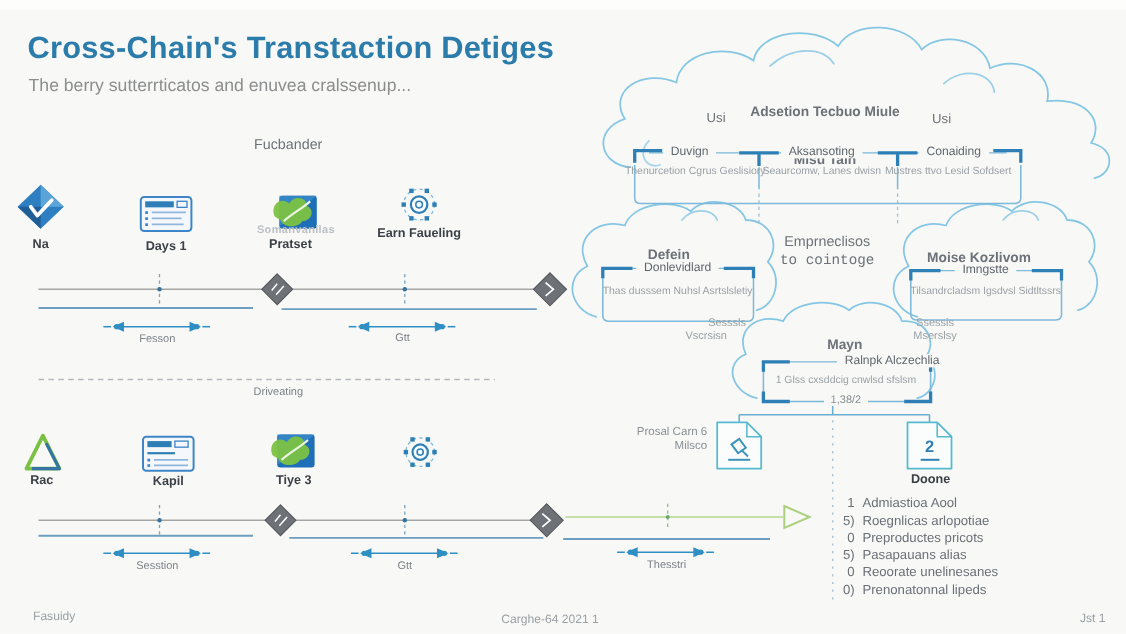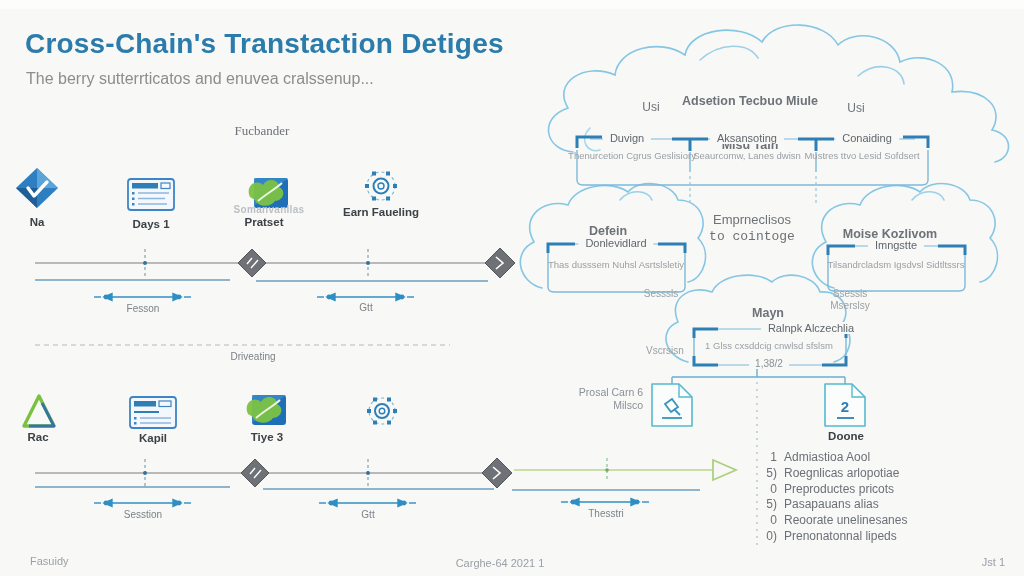--- a/index.html
+++ b/index.html
@@ -267,21 +267,21 @@
       <rect x="387" y="397.5" width="4" height="4" fill="#2d7fb5"></rect>
         <rect x="373" y="397.5" width="4" height="4" fill="#2d7fb5"></rect>
       <rect x="387" y="420.5" width="4" height="4" fill="#2d7fb5"></rect>
         <rect x="373" y="420.5" width="4" height="4" fill="#2d7fb5"></rect>
     </g>
   </svg>
 
   <div class="abs h1" style="left:25px;top:28px;">Cross-Chain's Transtaction Detiges</div>
   <div class="abs sub" style="left:26px;top:70px;">The berry sutterrticatos and enuvea cralssenup...</div>
 
-  <div class="abs sec-head cx" style="left:262px;top:123px;font-family:Liberation Serif, serif;">Fucbander</div>
+  <div class="abs sec-head cx" style="left:262px;top:123px;">Fucbander</div>
 
   <div class="abs lbl cx" style="left:37px;top:216px;">Na</div>
   <div class="abs lbl cx" style="left:151px;top:218px;">Days 1</div>
   <div class="abs lbl-light cx" style="left:264px;top:204px;">Somanvanilas</div>
   <div class="abs lbl cx" style="left:264px;top:216px;">Pratset</div>
   <div class="abs lbl cx" style="left:381px;top:206px;">Earn Faueling</div>
 
   <div class="abs measure-label cx" style="left:143px;top:303px;">Fesson</div>
   <div class="abs measure-label cx" style="left:366px;top:302px;">Gtt</div>
 
@@ -304,21 +304,21 @@
   <div class="abs bracket-label cx" style="left:747px;top:132px;">Aksansoting</div>
   <div class="abs bracket-label cx" style="left:867px;top:132px;">Conaiding</div>
   <div class="abs bracket-sub cx" style="left:632px;top:150px;">Thenurcetion Cgrus Geslisiory</div>
   <div class="abs bracket-sub cx" style="left:747px;top:150px;">Seaurcomw, Lanes dwisn</div>
   <div class="abs bracket-sub cx" style="left:862px;top:150px;">Mustres ttvo Lesid Sofdsert</div>
 
   <div class="abs cloud-title cx" style="left:608px;top:224px;">Defein</div>
   <div class="abs bracket-label cx" style="left:616px;top:237px;">Donlevidlard</div>
   <div class="abs bracket-sub cx" style="left:616px;top:259px;">Thas dusssem Nuhsl Asrtslsletiy</div>
   <div class="abs note cx" style="left:661px;top:288px;">Sesssls</div>
-  <div class="abs note cx" style="left:665px;top:300px;margin-top:45px;">Vscrsisn</div>
+  <div class="abs note cx" style="left:642px;top:300px;">Vscrsisn</div>
 
   <div class="abs center-note cx" style="left:752px;top:212px;">Emprneclisos</div>
   <div class="abs center-note cx" style="left:752px;top:229px;font-family:Liberation Mono, monospace;">to cointoge</div>
 
   <div class="abs cloud-title cx" style="left:890px;top:227px;">Moise Kozlivom</div>
   <div class="abs bracket-label cx" style="left:896px;top:239px;">Imngstte</div>
   <div class="abs bracket-sub cx" style="left:896px;top:259px;">Tilsandrcladsm Igsdvsl Sidtltssrs</div>
   <div class="abs note cx" style="left:850px;top:288px;">Ssessis</div>
   <div class="abs note cx" style="left:850px;top:300px;">Mserslsy</div>
 

